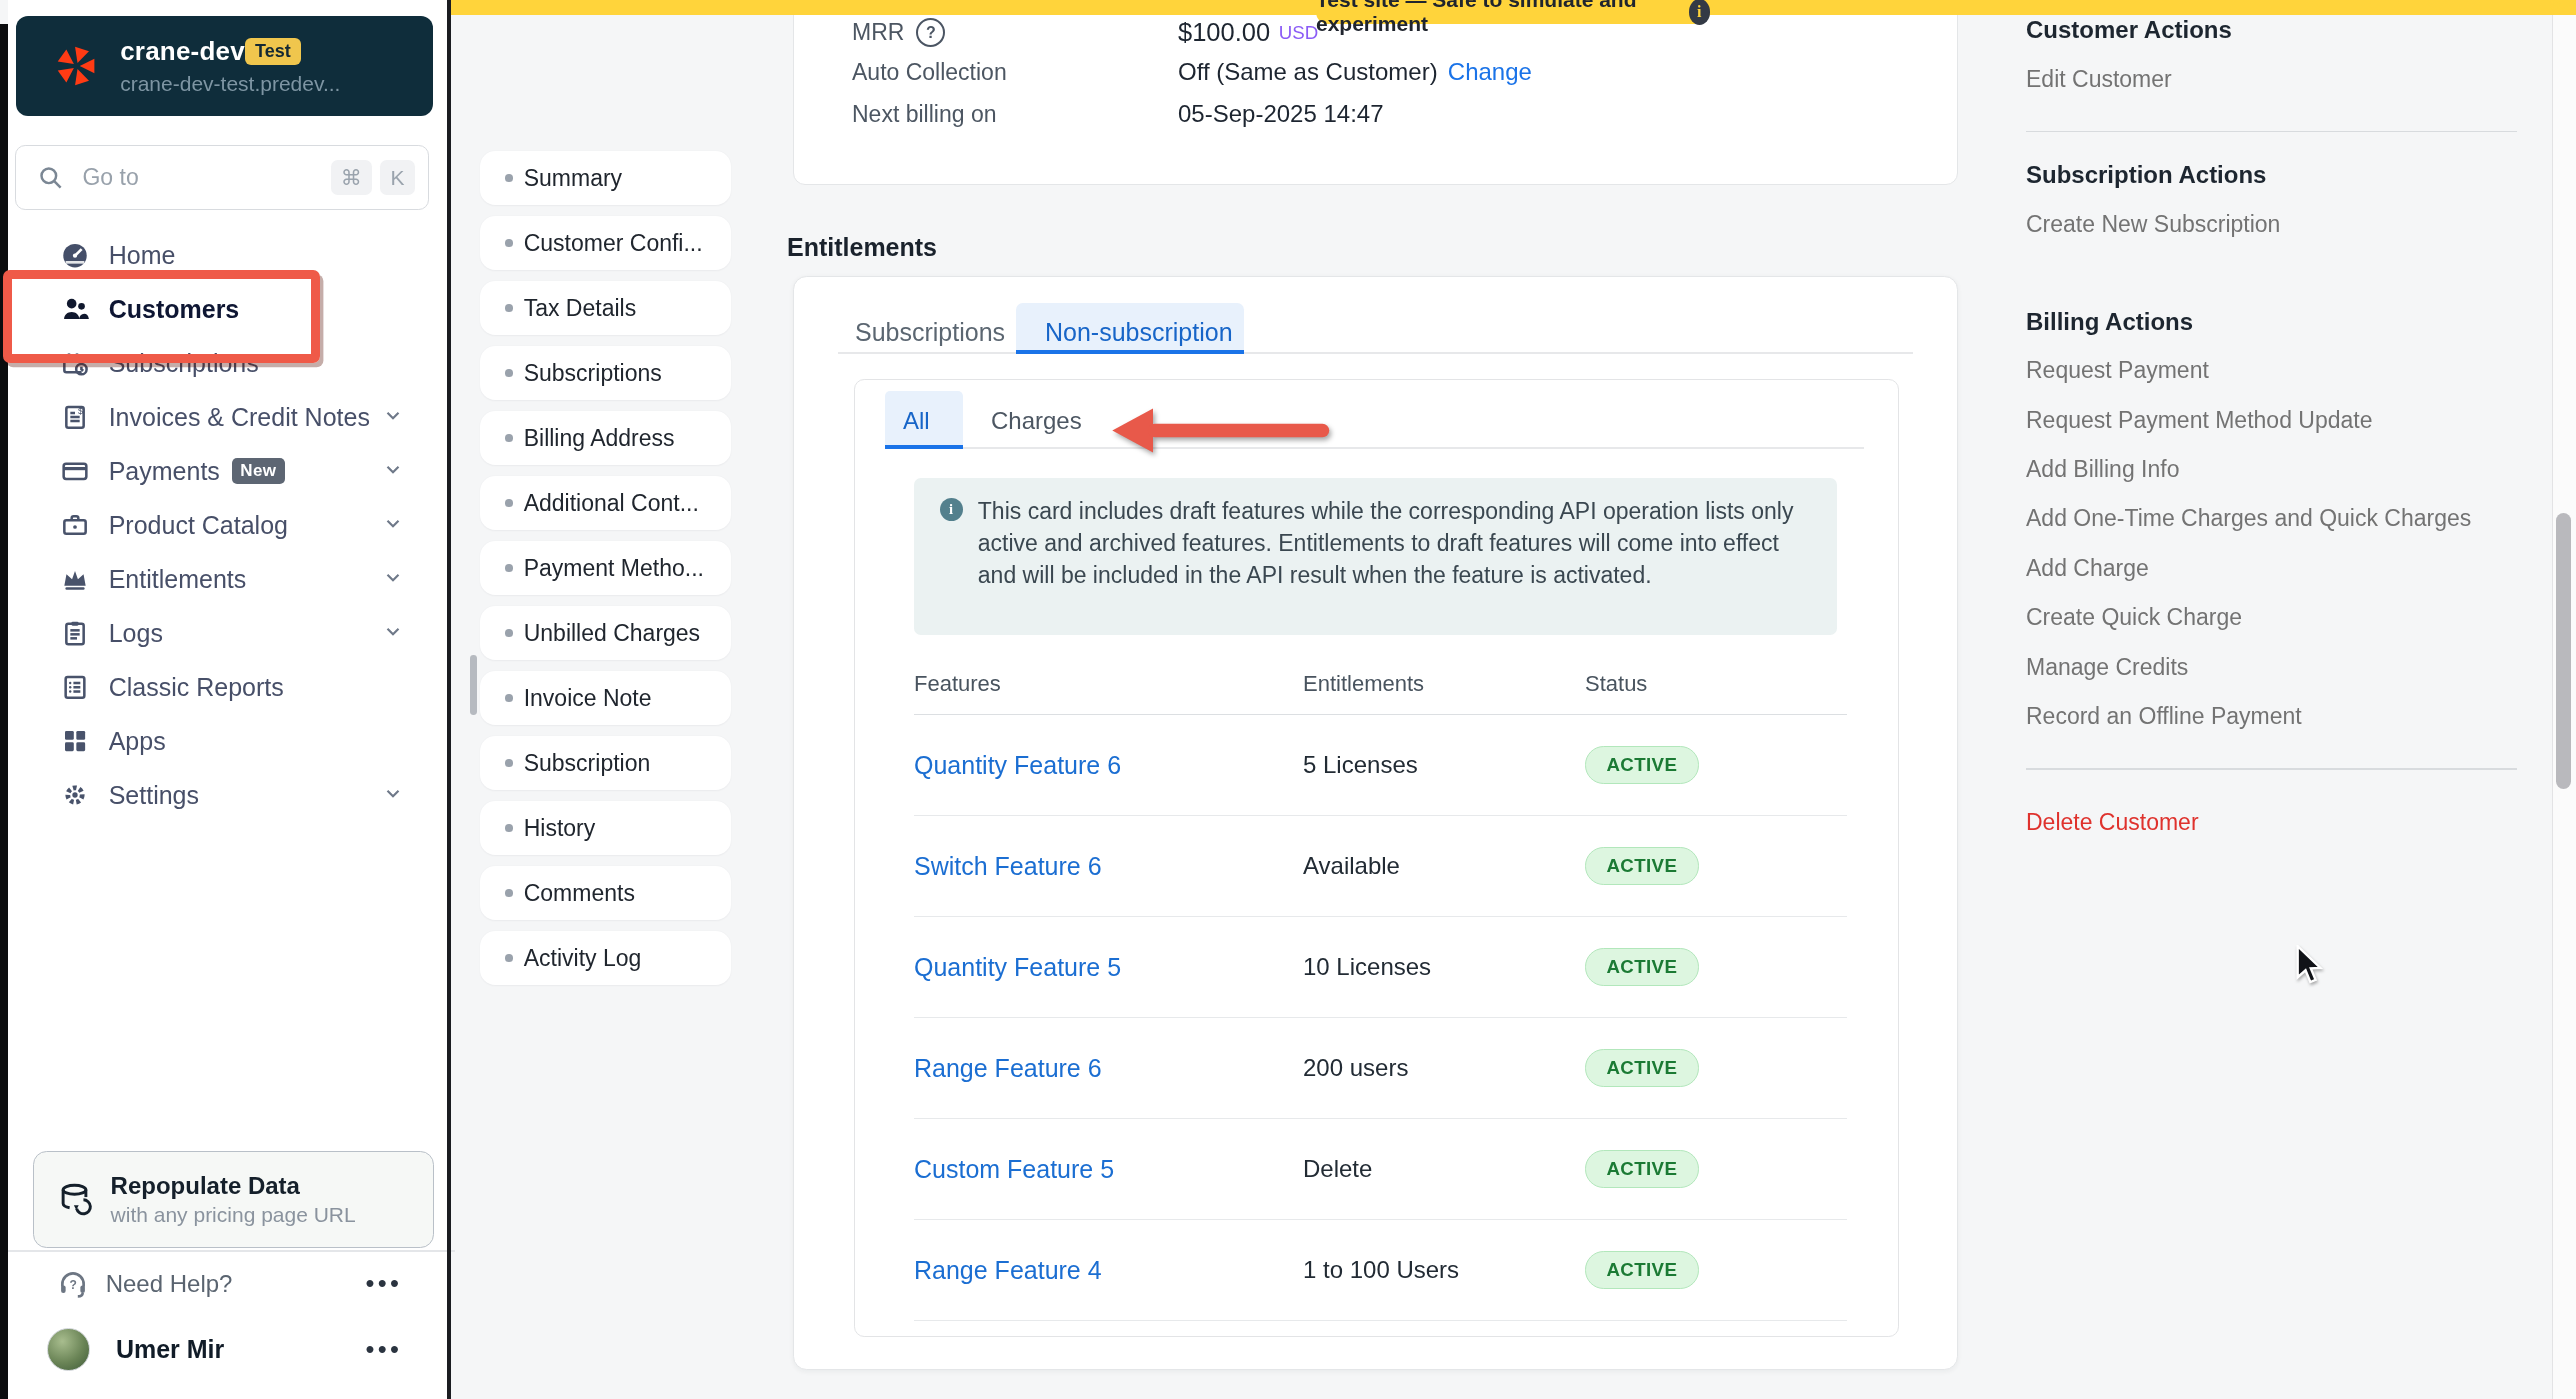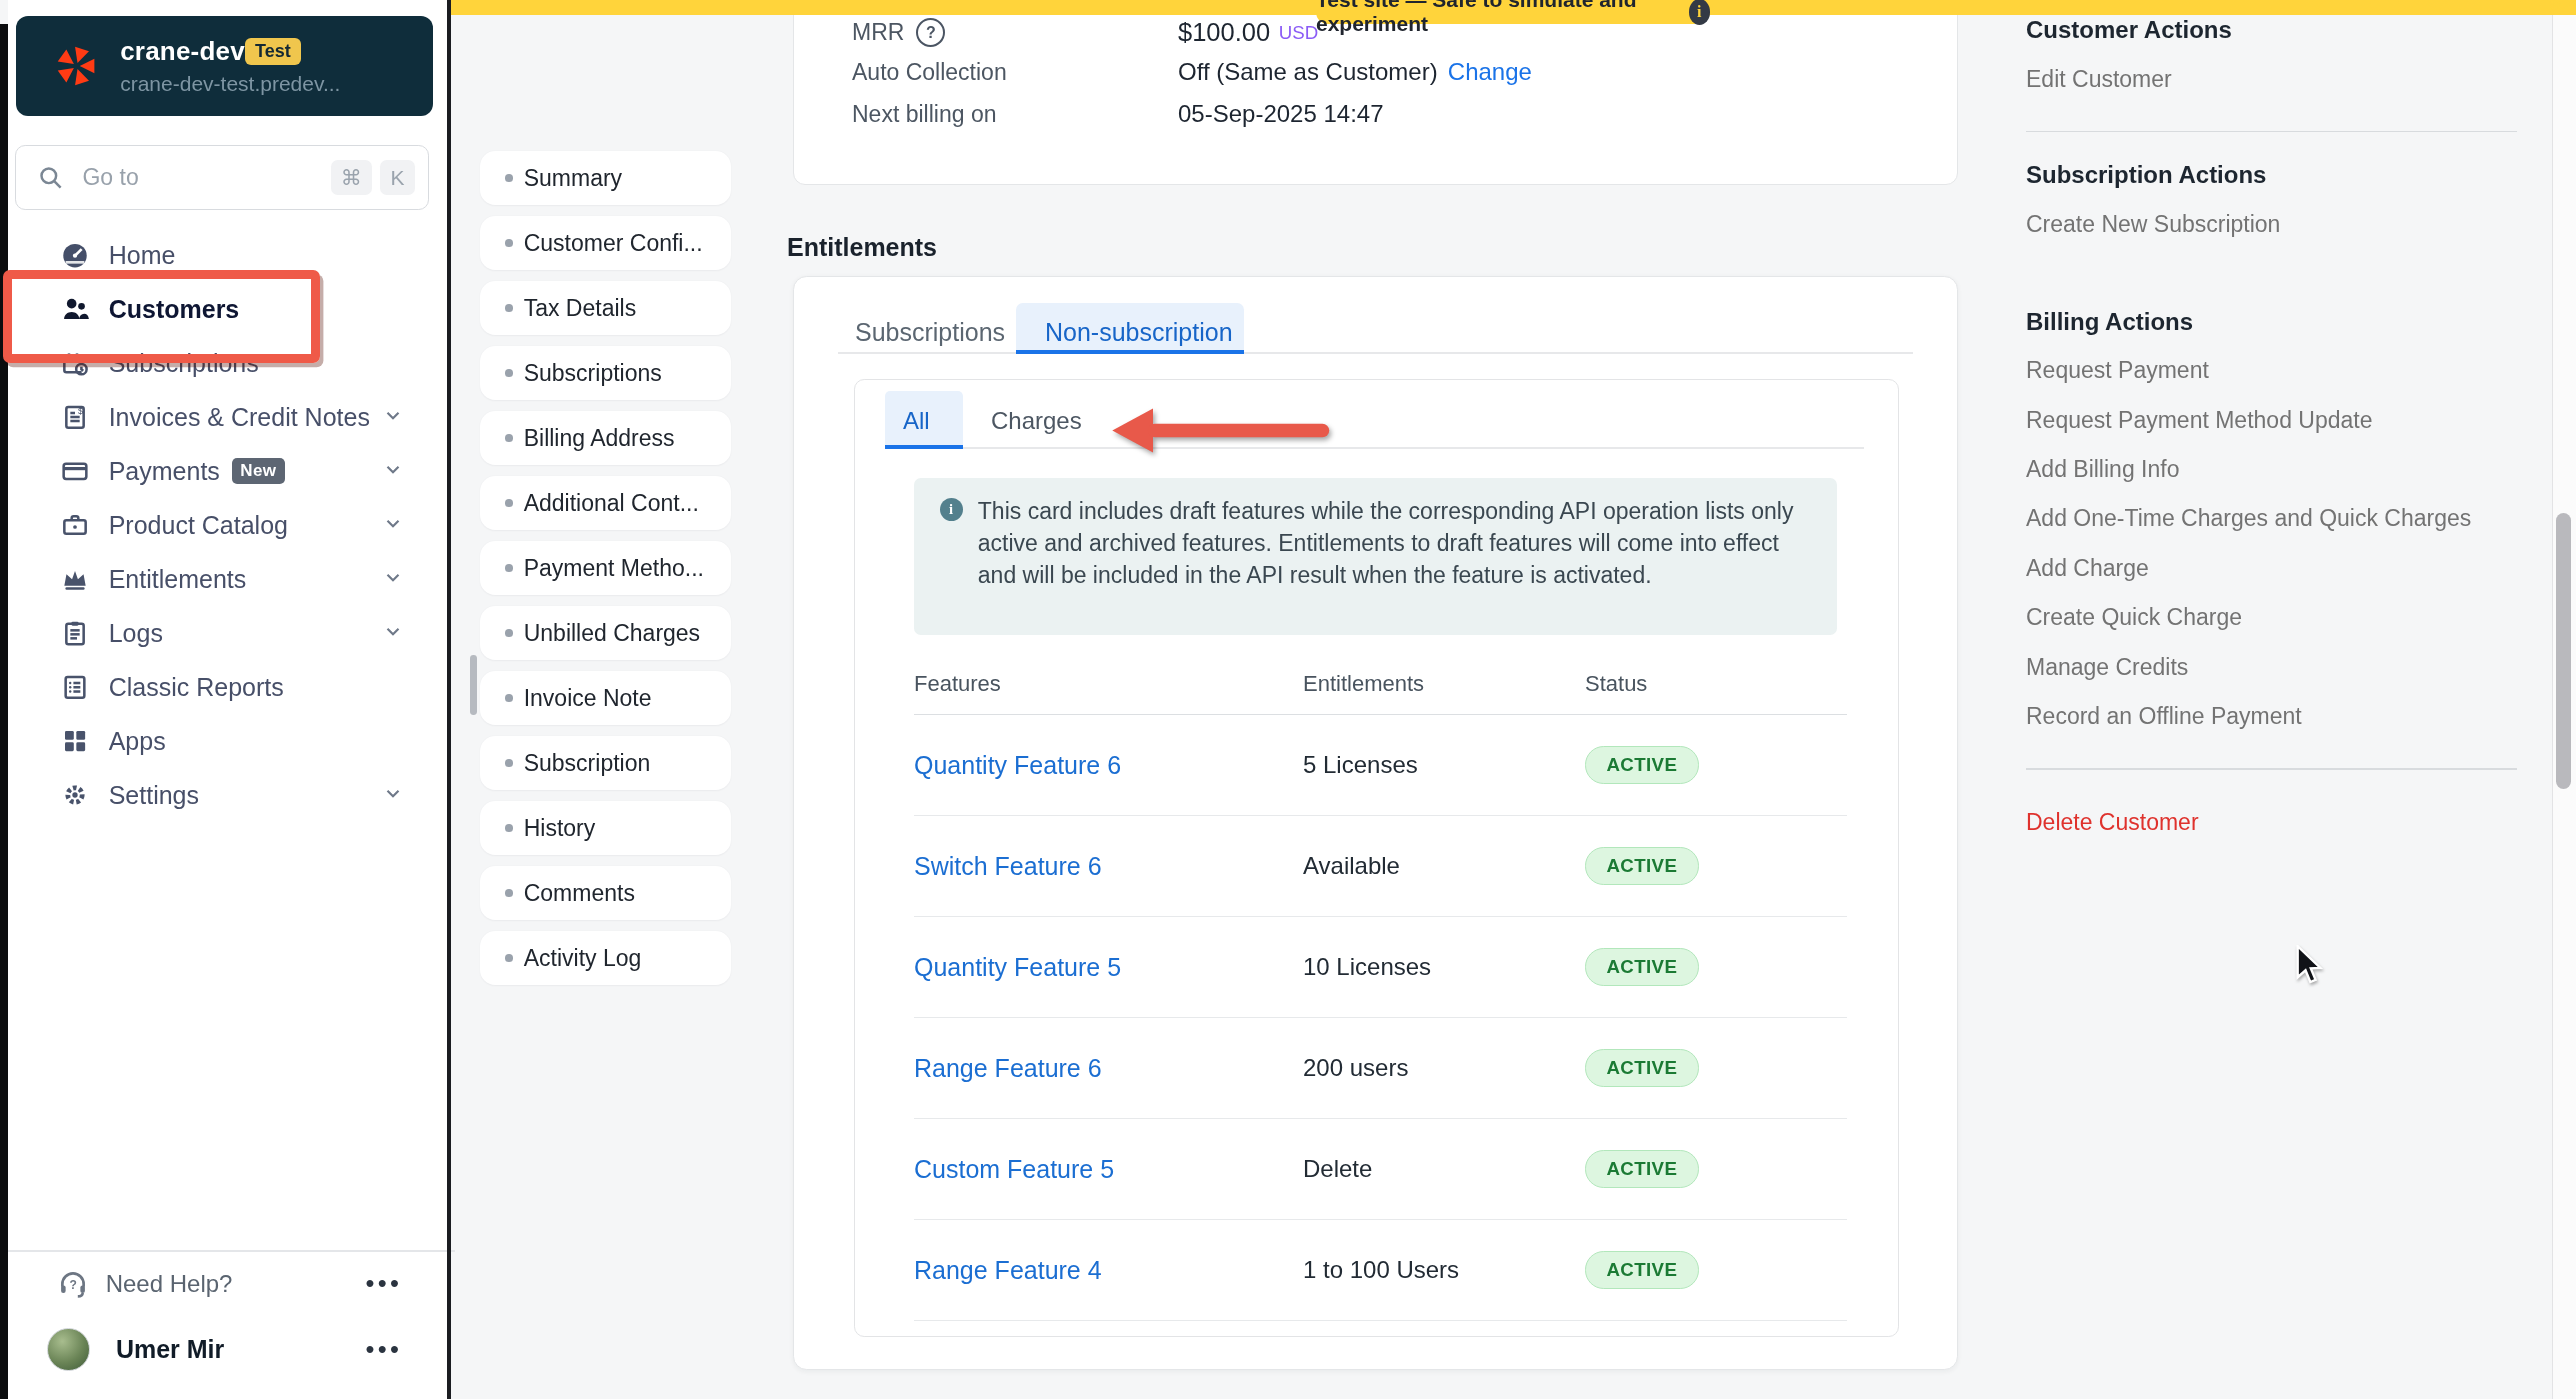--- a/index.html
+++ b/index.html
@@ -312,20 +312,33 @@
               <circle cx="12" cy="12" r="2" fill="#49536b"></circle>
             </svg>
         </span>
         <span class="nav-label">Settings</span>
         <span class="nav-chevron"><svg width="22" height="22" viewBox="0 0 20 20" fill="none" stroke="#707a8a" stroke-width="2">
               <polyline points="5,7.5 10,12.5 15,7.5"></polyline>
             </svg></span>
       </div>
     </div>
 
+    <div class="abs repopulate">
+      <svg width="39" height="39" viewBox="0 0 24 24" fill="none" stroke="#15202b" stroke-width="1.8">
+        <ellipse cx="12" cy="6" rx="7" ry="2.8"></ellipse>
+        <path d="M5 6v8.5c0 1.2 1.7 2.2 4 2.6"></path>
+        <path d="M19 6v4.5"></path>
+        <path d="M17.5 12.2a4.3 4.3 0 1 1-4.2 5.4"></path>
+        <polygon points="11.6,15.6 14.6,15.6 13.1,18.4" fill="#15202b" stroke="none"></polygon>
+      </svg>
+      <div style="margin-left:17px;">
+        <div class="repop-title">Repopulate Data</div>
+        <div class="repop-sub">with any pricing page URL</div>
+      </div>
+    </div>
     <div class="abs side-rule"></div>
 
     <div class="abs help-row">
       <svg width="34" height="34" viewBox="0 0 24 24" fill="none" stroke="#6d7683" stroke-width="1.9">
         <path d="M4.5 14v-2a7.5 7.5 0 0 1 15 0v2"></path>
         <rect x="3.6" y="13" width="3.2" height="5.4" rx="1.5" fill="#6d7683" stroke="none"></rect>
         <rect x="17.2" y="13" width="3.2" height="5.4" rx="1.5" fill="#6d7683" stroke="none"></rect>
         <path d="M18.8 18.4c0 1.6-1.6 2.4-3.4 2.4"></path>
         <text x="9.6" y="15.6" font-size="8.5" fill="#6d7683" stroke="none" font-family="Liberation Sans" font-weight="bold">?</text>
       </svg>

